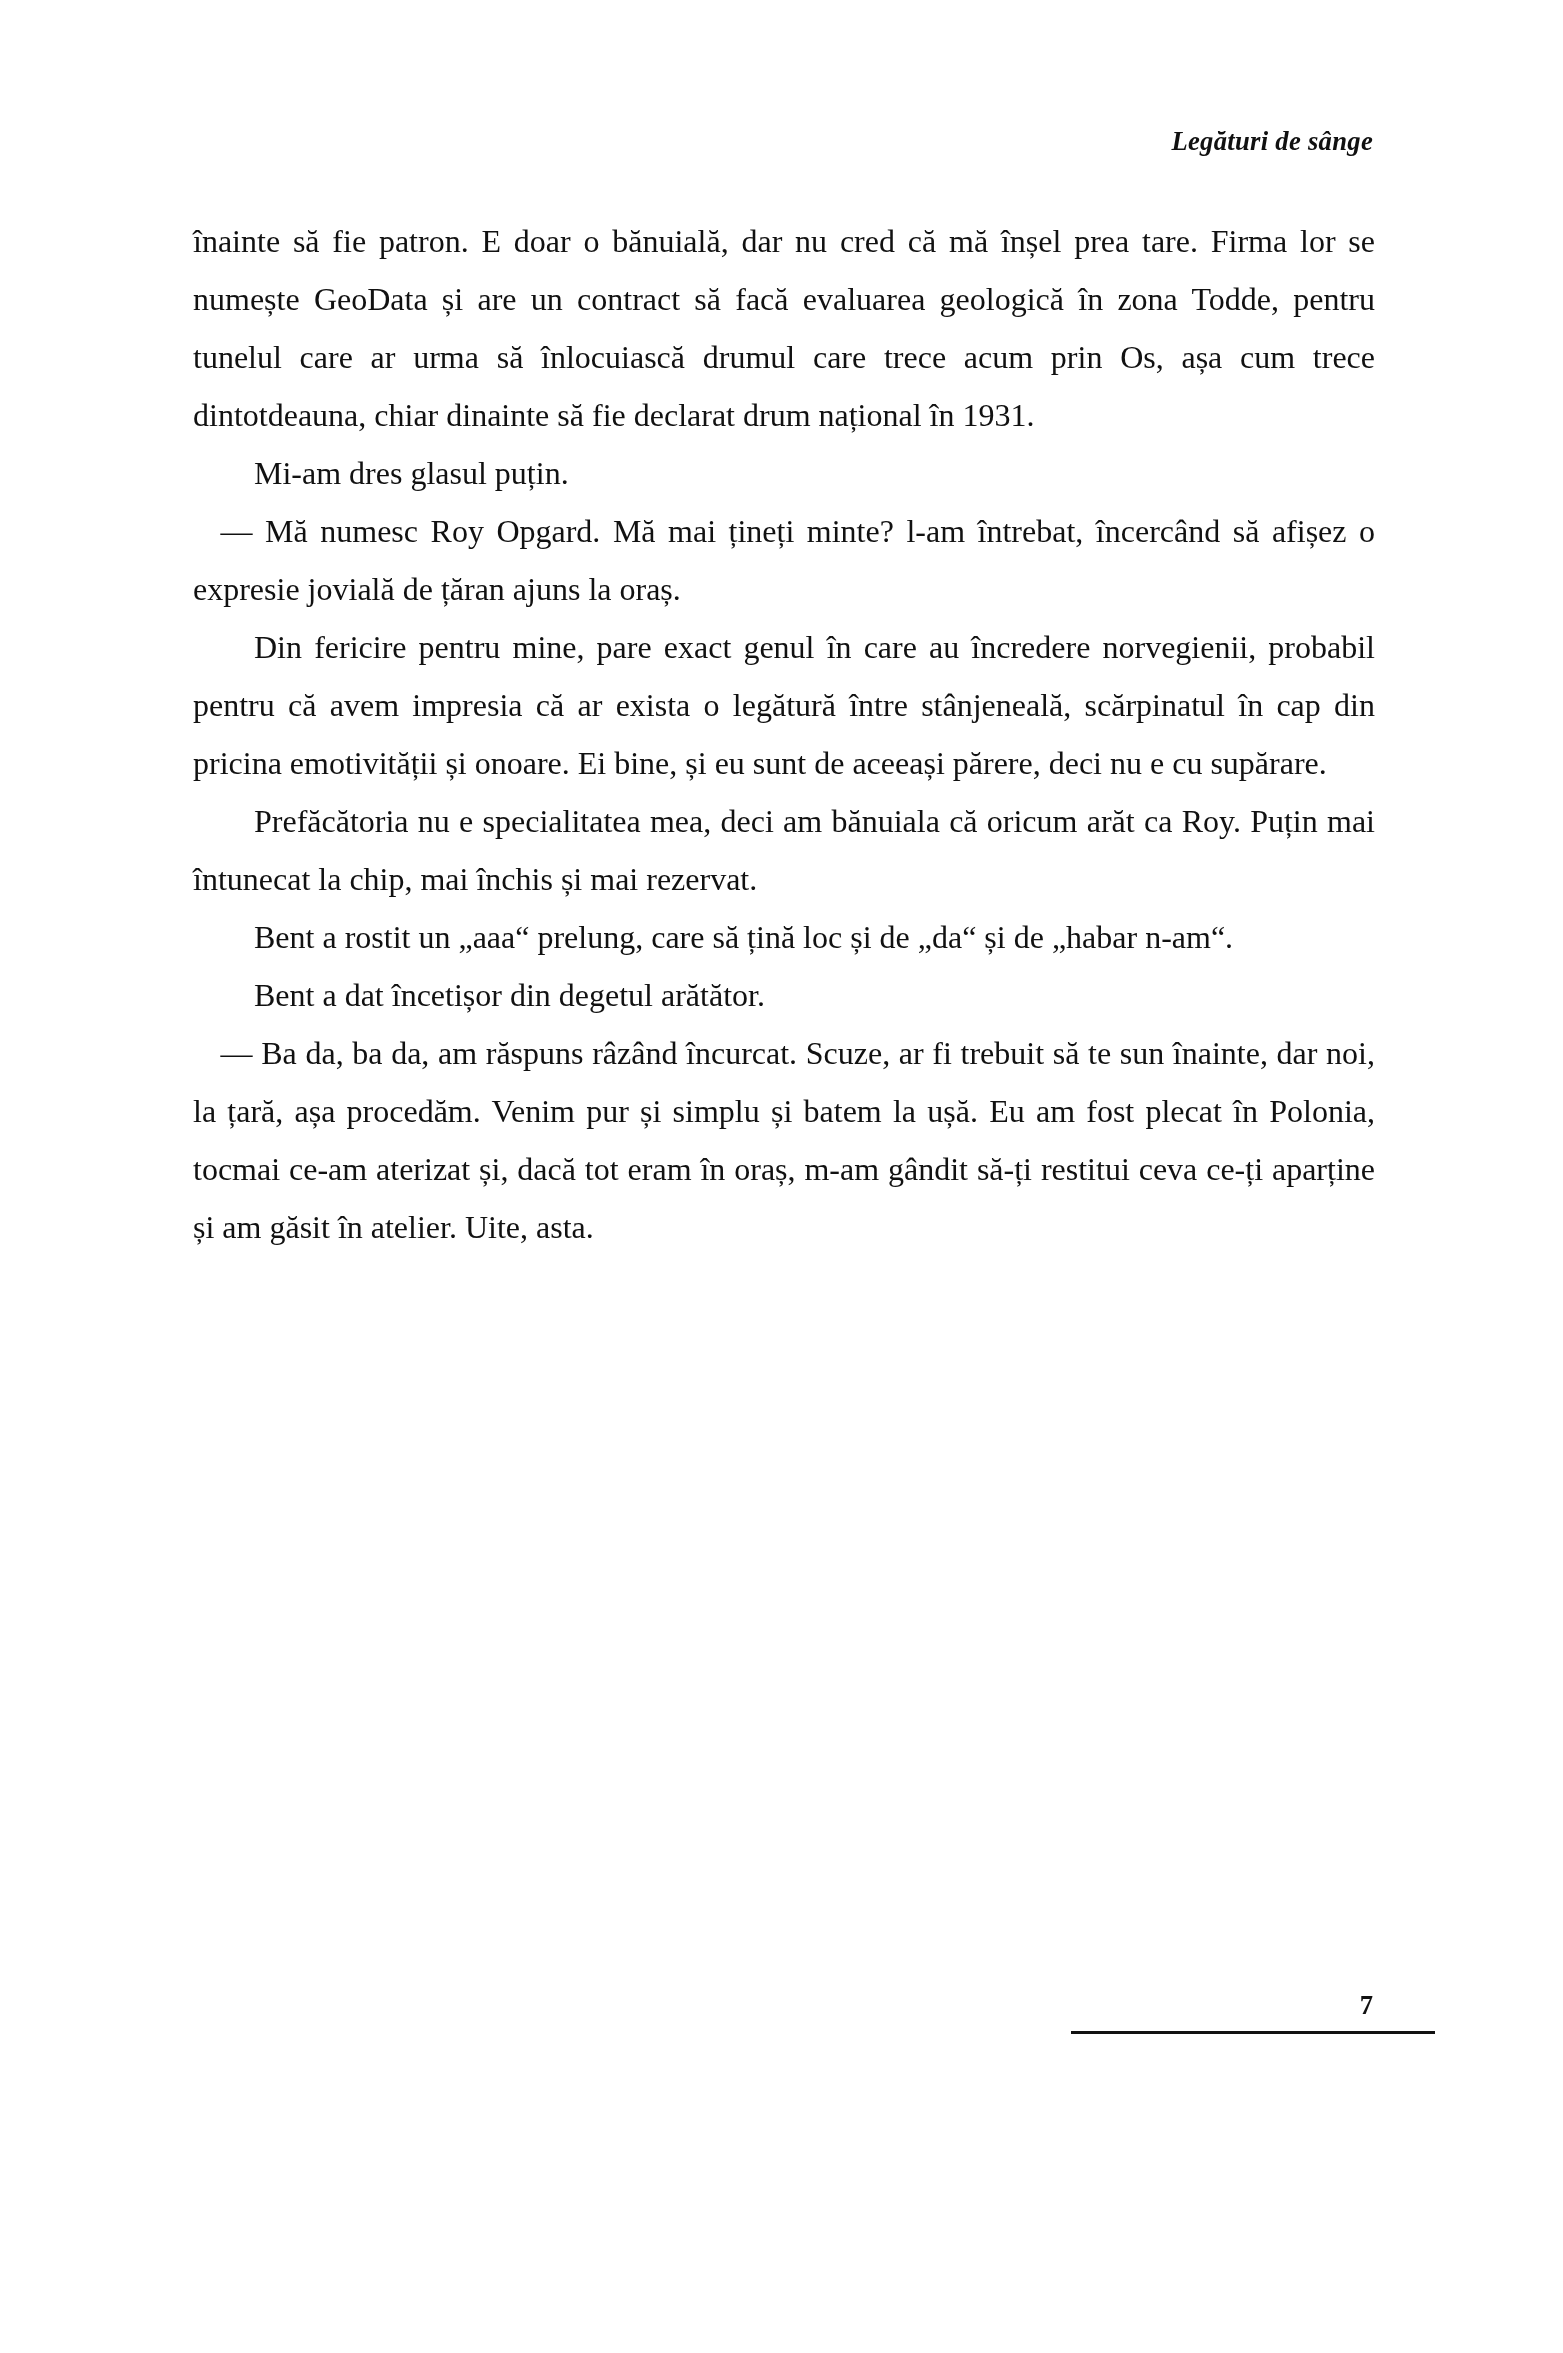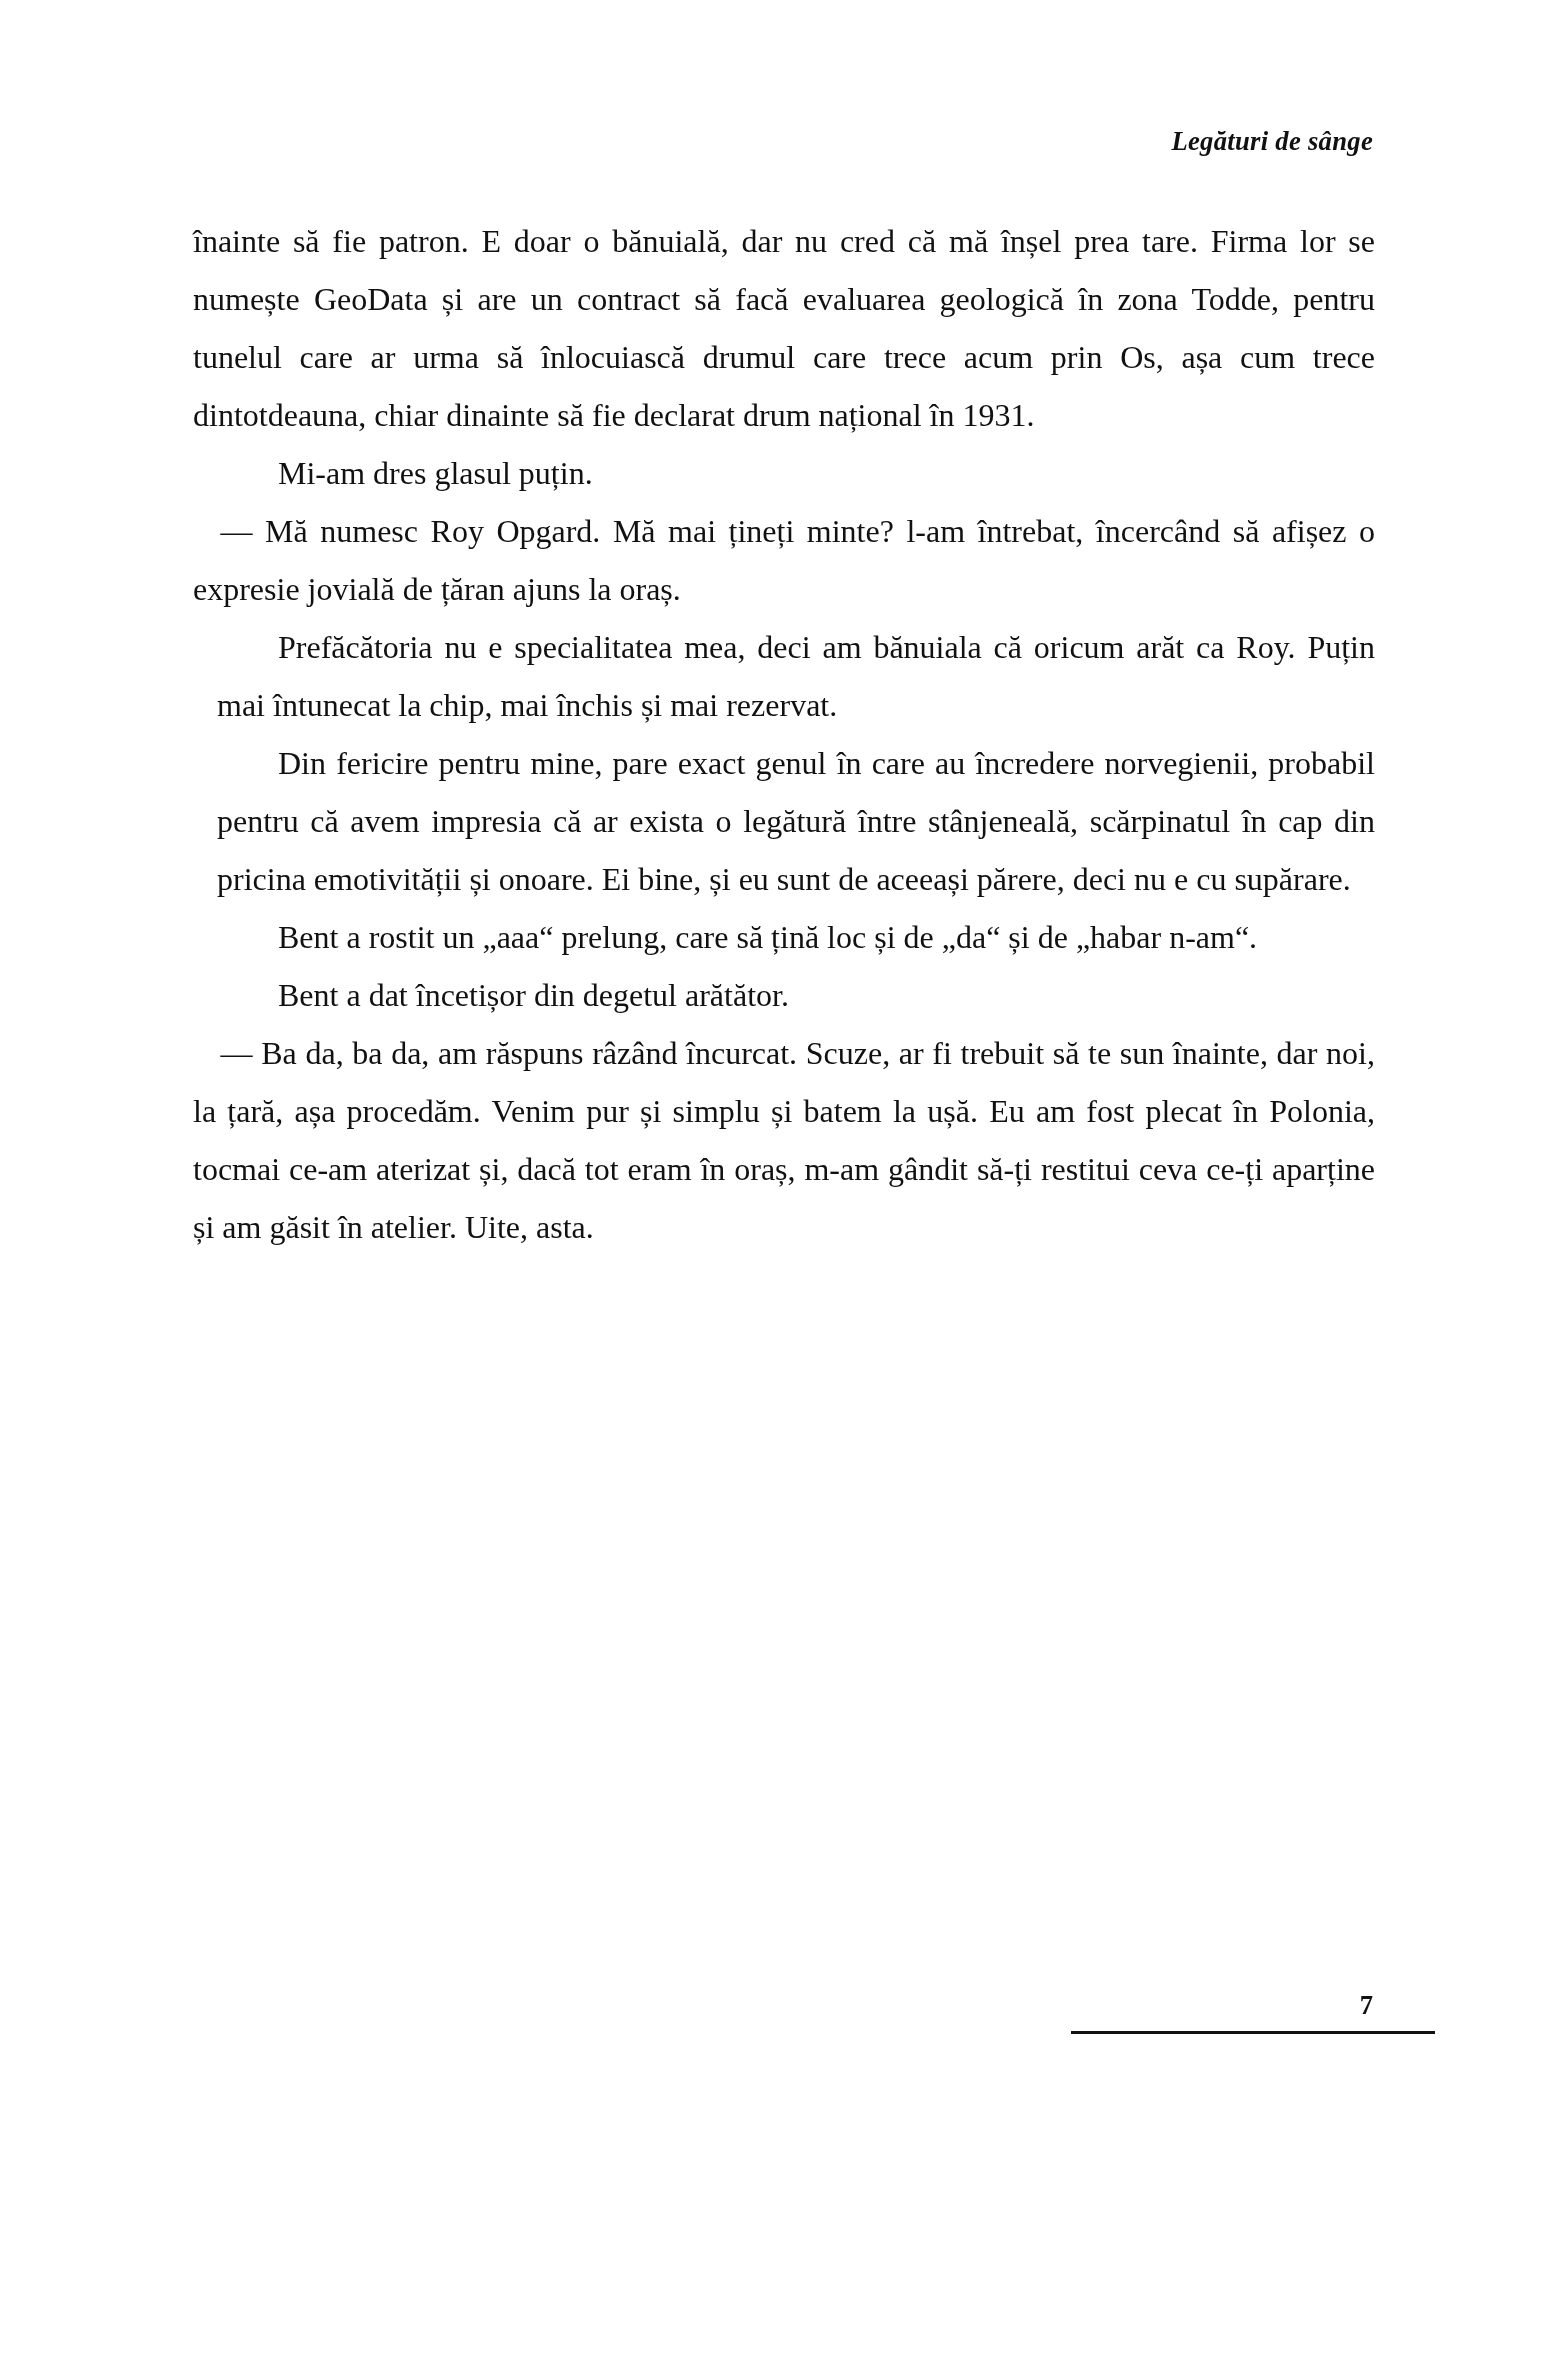--- a/index.html
+++ b/index.html
@@ -46,21 +46,20 @@
     text-justify: inter-word;
     color: #111111;
     font-family: "Liberation Serif", serif;
   }
   .text-block p {
     margin: 0;
     text-indent: 0;
   }
   .text-block p.indent {
     text-indent: 61px;
-    margin-left: 24px;
   }
   .text-block p.dash {
     text-indent: 27.6px;
   }
   .folio {
     position: absolute;
     right: 190px;
     top: 1990px;
     width: 177px;
     text-align: right;
@@ -82,22 +81,22 @@
 <body>
 
 <div class="page">
 
   <div class="running-head">Legături de sânge</div>
 
   <div class="text-block">
     <p>înainte să fie patron. E doar o bănuială, dar nu cred că mă înșel prea tare. Firma lor se numește GeoData și are un contract să facă evaluarea geologică în zona Todde, pentru tunelul care ar urma să înlocuiască drumul care trece acum prin Os, așa cum trece dintotdeauna, chiar dinainte să fie declarat drum național în 1931.</p>
     <p class="indent">Mi-am dres glasul puțin.</p>
     <p class="dash">— Mă numesc Roy Opgard. Mă mai țineți minte? l-am întrebat, încercând să afișez o expresie jovială de țăran ajuns la oraș.</p>
+    <p class="indent">Din fericire pentru mine, pare exact genul în care au încredere norvegienii, probabil pentru că avem impresia că ar exista o legătură între stânjeneală, scărpinatul în cap din pricina emotivității și onoare. Ei bine, și eu sunt de aceeași părere, deci nu e cu supărare.</p>
     <p class="indent">Prefăcătoria nu e specialitatea mea, deci am bănuiala că oricum arăt ca Roy. Puțin mai întunecat la chip, mai închis și mai rezervat.</p>
-    <p class="indent">Din fericire pentru mine, pare exact genul în care au încredere norvegienii, probabil pentru că avem impresia că ar exista o legătură între stânjeneală, scărpinatul în cap din pricina emotivității și onoare. Ei bine, și eu sunt de aceeași părere, deci nu e cu supărare.</p>
     <p class="indent">Bent a rostit un „aaa“ prelung, care să țină loc și de „da“ și de „habar n-am“.</p>
     <p class="indent">Bent a dat încetișor din degetul arătător.</p>
     <p class="dash">— Ba da, ba da, am răspuns râzând încurcat. Scuze, ar fi trebuit să te sun înainte, dar noi, la țară, așa procedăm. Venim pur și simplu și batem la ușă. Eu am fost plecat în Polonia, tocmai ce-am aterizat și, dacă tot eram în oraș, m-am gândit să-ți restitui ceva ce-ți aparține și am găsit în atelier. Uite, asta.</p>
   </div>
 
   <div class="folio">7</div>
   <div class="folio-rule"></div>
 
 </div>
 

